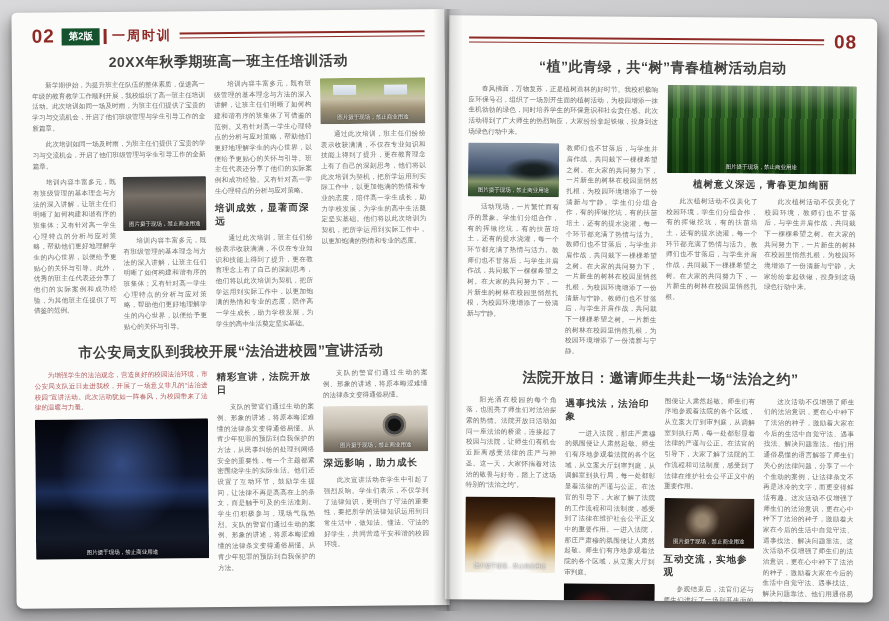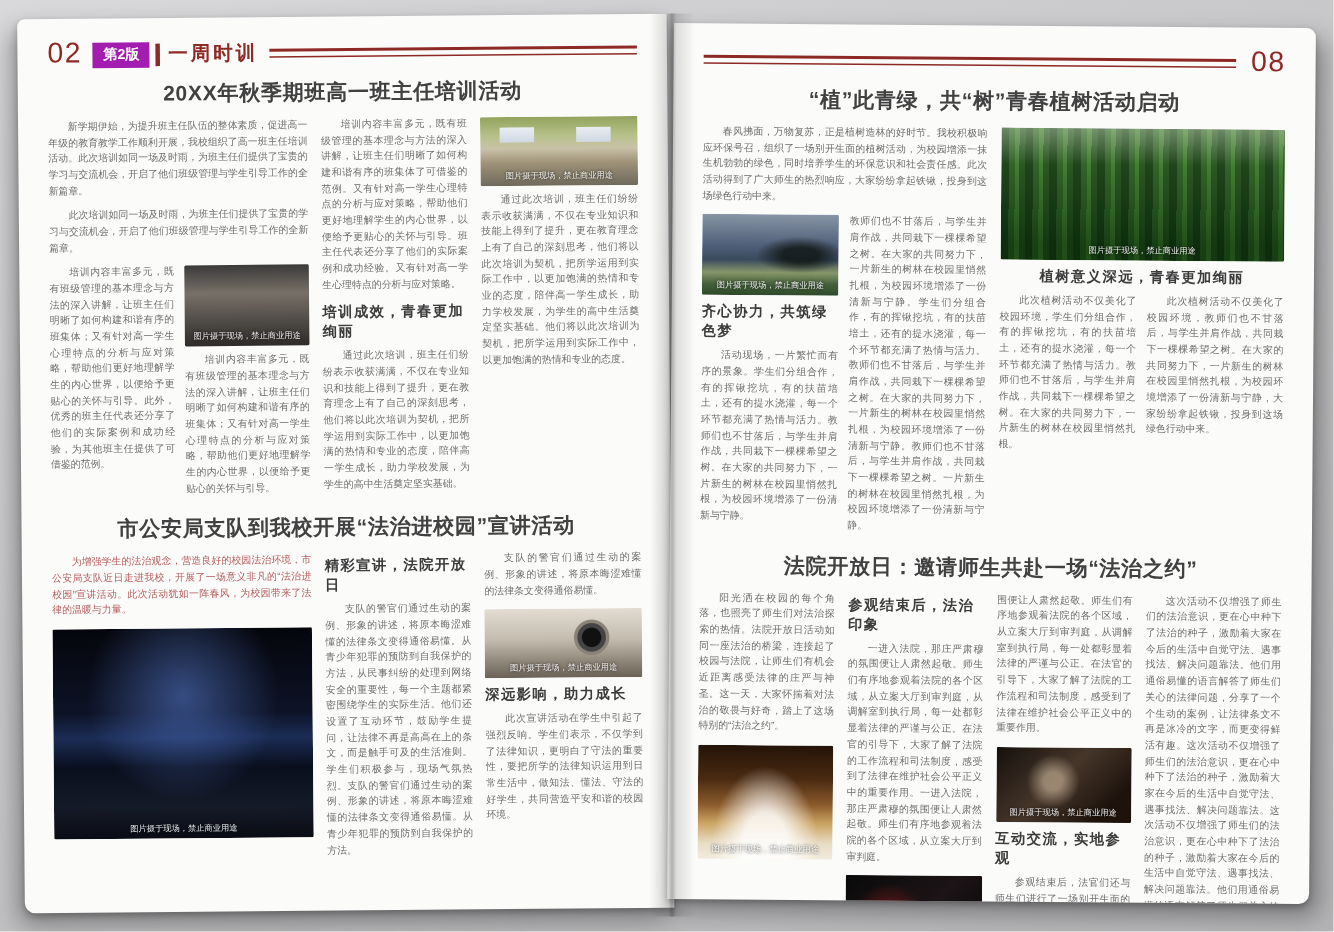--- a/index.html
+++ b/index.html
@@ -12,22 +12,22 @@
   .page{position:absolute;background:#fbfbfa;box-sizing:border-box;overflow:hidden;}
   .page-left{left:0;top:2px;width:433px;height:596px;transform:rotate(-0.5deg);
     border-radius:5px 0 0 7px;box-shadow:-4px 8px 16px rgba(0,0,0,.35),0 2px 4px rgba(0,0,0,.25);}
   .page-right{left:433px;top:8px;width:428px;height:584px;transform:rotate(0.45deg);
     border-radius:0 6px 7px 0;box-shadow:6px 8px 16px rgba(0,0,0,.35),0 2px 4px rgba(0,0,0,.25);}
   .spine{position:absolute;left:419px;top:0;width:30px;height:100%;z-index:6;pointer-events:none;
     background:linear-gradient(90deg,rgba(0,0,0,0) 0%,rgba(0,0,0,.14) 42%,rgba(0,0,0,.30) 50%,rgba(0,0,0,.12) 60%,rgba(0,0,0,0) 100%);}
   .inner{padding:13px 20px 10px;height:100%;box-sizing:border-box;}
 
   .phead{display:flex;align-items:center;margin-bottom:7px;}
-  .pagenum{font-size:19px;font-weight:normal;color:#8e2a26;letter-spacing:1px;}
-  .badge{background:#a21caf;color:#fff;font-size:9.5px;font-weight:bold;padding:2px 7px;margin-left:7px;}
+  .pagenum{font-size:19px;font-weight:bold;color:#8e2a26;letter-spacing:1px;}
+  .badge{background:#14532d;color:#fff;font-size:9.5px;font-weight:bold;padding:2px 7px;margin-left:7px;}
   .vbar{width:3px;height:15px;background:#8e2a26;margin-left:4px;}
   .masthead{color:#8e2a26;font-weight:bold;font-size:13px;letter-spacing:2px;margin-left:5px;}
   .rule{flex:1;height:3px;border-top:2px solid #8e2a26;border-bottom:1px solid #8e2a26;margin-left:8px;}
   .rule-r{margin-left:0;margin-right:10px;}
 
   .a-title{font-size:14px;font-weight:bold;color:#414141;text-align:center;letter-spacing:.5px;margin:3px 0 8px;}
   .cols{display:flex;gap:9px;align-items:flex-start;}
   .body-p{font-size:6.6px;line-height:1.62;color:#6e6e6e;text-align:justify;margin:0 0 6px;text-indent:2em;}
   .body-p.red{color:#b25b5b;}
   .body-p.cont{text-indent:0;}
@@ -101,21 +101,21 @@
               <div>
                 <div class="photo ph-bw">
                   <span class="caption">图片摄于现场，禁止商业用途</span>
                 </div>
                 <p class="body-p">培训内容丰富多元，既有班级管理的基本理念与方法的深入讲解，让班主任们明晰了如何构建和谐有序的班集体；又有针对高一学生心理特点的分析与应对策略，帮助他们更好地理解学生的内心世界，以便给予更贴心的关怀与引导。</p>
               </div>
             </div>
           </div>
           <div class="w26">
             <p class="body-p">培训内容丰富多元，既有班级管理的基本理念与方法的深入讲解，让班主任们明晰了如何构建和谐有序的班集体了可借鉴的范例。又有针对高一学生心理特点的分析与应对策略，帮助他们更好地理解学生的内心世界，以便给予更贴心的关怀与引导。班主任代表还分享了他们的实际案例和成功经验。又有针对高一学生心理特点的分析与应对策略。</p>
-            <div class="subhead">培训成效，青春更加绚丽</div>
+            <div class="subhead">培训成效，显著而深远</div>
             <p class="body-p">通过此次培训，班主任们纷纷表示收获满满，不仅在专业知识和技能上得到了提升，更在教育理念上有了自己的深刻思考，他们将以此次培训为契机，把所学运用到实际工作中，以更加饱满的热情和专业的态度，陪伴高一学生成长，助力学校发展，为学生的高中生活奠定坚实基础。</p>
           </div>
           <div class="w28">
             <div class="photo ph-lecture">
               <span class="caption">图片摄于现场，禁止商业用途</span>
             </div>
             <p class="body-p">通过此次培训，班主任们纷纷表示收获满满，不仅在专业知识和技能上得到了提升，更在教育理念上有了自己的深刻思考，他们将以此次培训为契机，把所学运用到实际工作中，以更加饱满的热情和专业的态度，陪伴高一学生成长，助力学校发展，为学生的高中生活奠定坚实基础。他们将以此次培训为契机，把所学运用到实际工作中，以更加饱满的热情和专业的态度。</p>
           </div>
         </div>
       </div>
@@ -156,21 +156,20 @@
       <div>
         <div class="a-title">“植”此青绿，共“树”青春植树活动启动</div>
         <div class="cols">
           <div class="half">
             <p class="body-p">春风拂面，万物复苏，正是植树造林的好时节。我校积极响应环保号召，组织了一场别开生面的植树活动，为校园增添一抹生机勃勃的绿色，同时培养学生的环保意识和社会责任感。此次活动得到了广大师生的热烈响应，大家纷纷拿起铁锹，投身到这场绿色行动中来。</p>
             <div class="split">
               <div>
                 <div class="photo ph-tree">
                   <span class="caption">图片摄于现场，禁止商业用途</span>
                 </div>
-                <div class="subhead">齐心协力，共筑绿色梦</div>
                 <p class="body-p">活动现场，一片繁忙而有序的景象。学生们分组合作，有的挥锹挖坑，有的扶苗培土，还有的提水浇灌，每一个环节都充满了热情与活力。教师们也不甘落后，与学生并肩作战，共同栽下一棵棵希望之树。在大家的共同努力下，一片新生的树林在校园里悄然扎根，为校园环境增添了一份清新与宁静。</p>
               </div>
               <div>
                 <p class="body-p cont">教师们也不甘落后，与学生并肩作战，共同栽下一棵棵希望之树。在大家的共同努力下，一片新生的树林在校园里悄然扎根，为校园环境增添了一份清新与宁静。学生们分组合作，有的挥锹挖坑，有的扶苗培土，还有的提水浇灌，每一个环节都充满了热情与活力。教师们也不甘落后，与学生并肩作战，共同栽下一棵棵希望之树。在大家的共同努力下，一片新生的树林在校园里悄然扎根，为校园环境增添了一份清新与宁静。教师们也不甘落后，与学生并肩作战，共同栽下一棵棵希望之树。一片新生的树林在校园里悄然扎根，为校园环境增添了一份清新与宁静。</p>
               </div>
             </div>
           </div>
           <div class="half">
             <div class="photo ph-forest">
               <span class="caption">图片摄于现场，禁止商业用途</span>
@@ -191,21 +190,21 @@
       <div class="mt6">
         <div class="a-title">法院开放日：邀请师生共赴一场“法治之约”</div>
         <div class="cols">
           <div class="q">
             <p class="body-p">阳光洒在校园的每个角落，也照亮了师生们对法治探索的热情。法院开放日活动如同一座法治的桥梁，连接起了校园与法院，让师生们有机会近距离感受法律的庄严与神圣。这一天，大家怀揣着对法治的敬畏与好奇，踏上了这场特别的“法治之约”。</p>
             <div class="photo ph-banquet">
               <span class="caption">图片摄于现场，禁止商业用途</span>
             </div>
           </div>
           <div class="q">
-            <div class="subhead">参观结束后，法治印象</div>
+            <div class="subhead">遇事找法，法治印象</div>
             <p class="body-p">一进入法院，那庄严肃穆的氛围便让人肃然起敬。师生们有序地参观着法院的各个区域，从立案大厅到审判庭，从调解室到执行局，每一处都彰显着法律的严谨与公正。在法官的引导下，大家了解了法院的工作流程和司法制度，感受到了法律在维护社会公平正义中的重要作用。一进入法院，那庄严肃穆的氛围便让人肃然起敬。师生们有序地参观着法院的各个区域，从立案大厅到审判庭。</p>
             <div class="photo ph-mic">
               
             </div>
           </div>
           <div class="q">
             <p class="body-p cont">围便让人肃然起敬。师生们有序地参观着法院的各个区域，从立案大厅到审判庭，从调解室到执行局，每一处都彰显着法律的严谨与公正。在法官的引导下，大家了解了法院的工作流程和司法制度，感受到了法律在维护社会公平正义中的重要作用。</p>
             <div class="photo ph-speaker">
               <span class="caption">图片摄于现场，禁止商业用途</span>
             </div>

